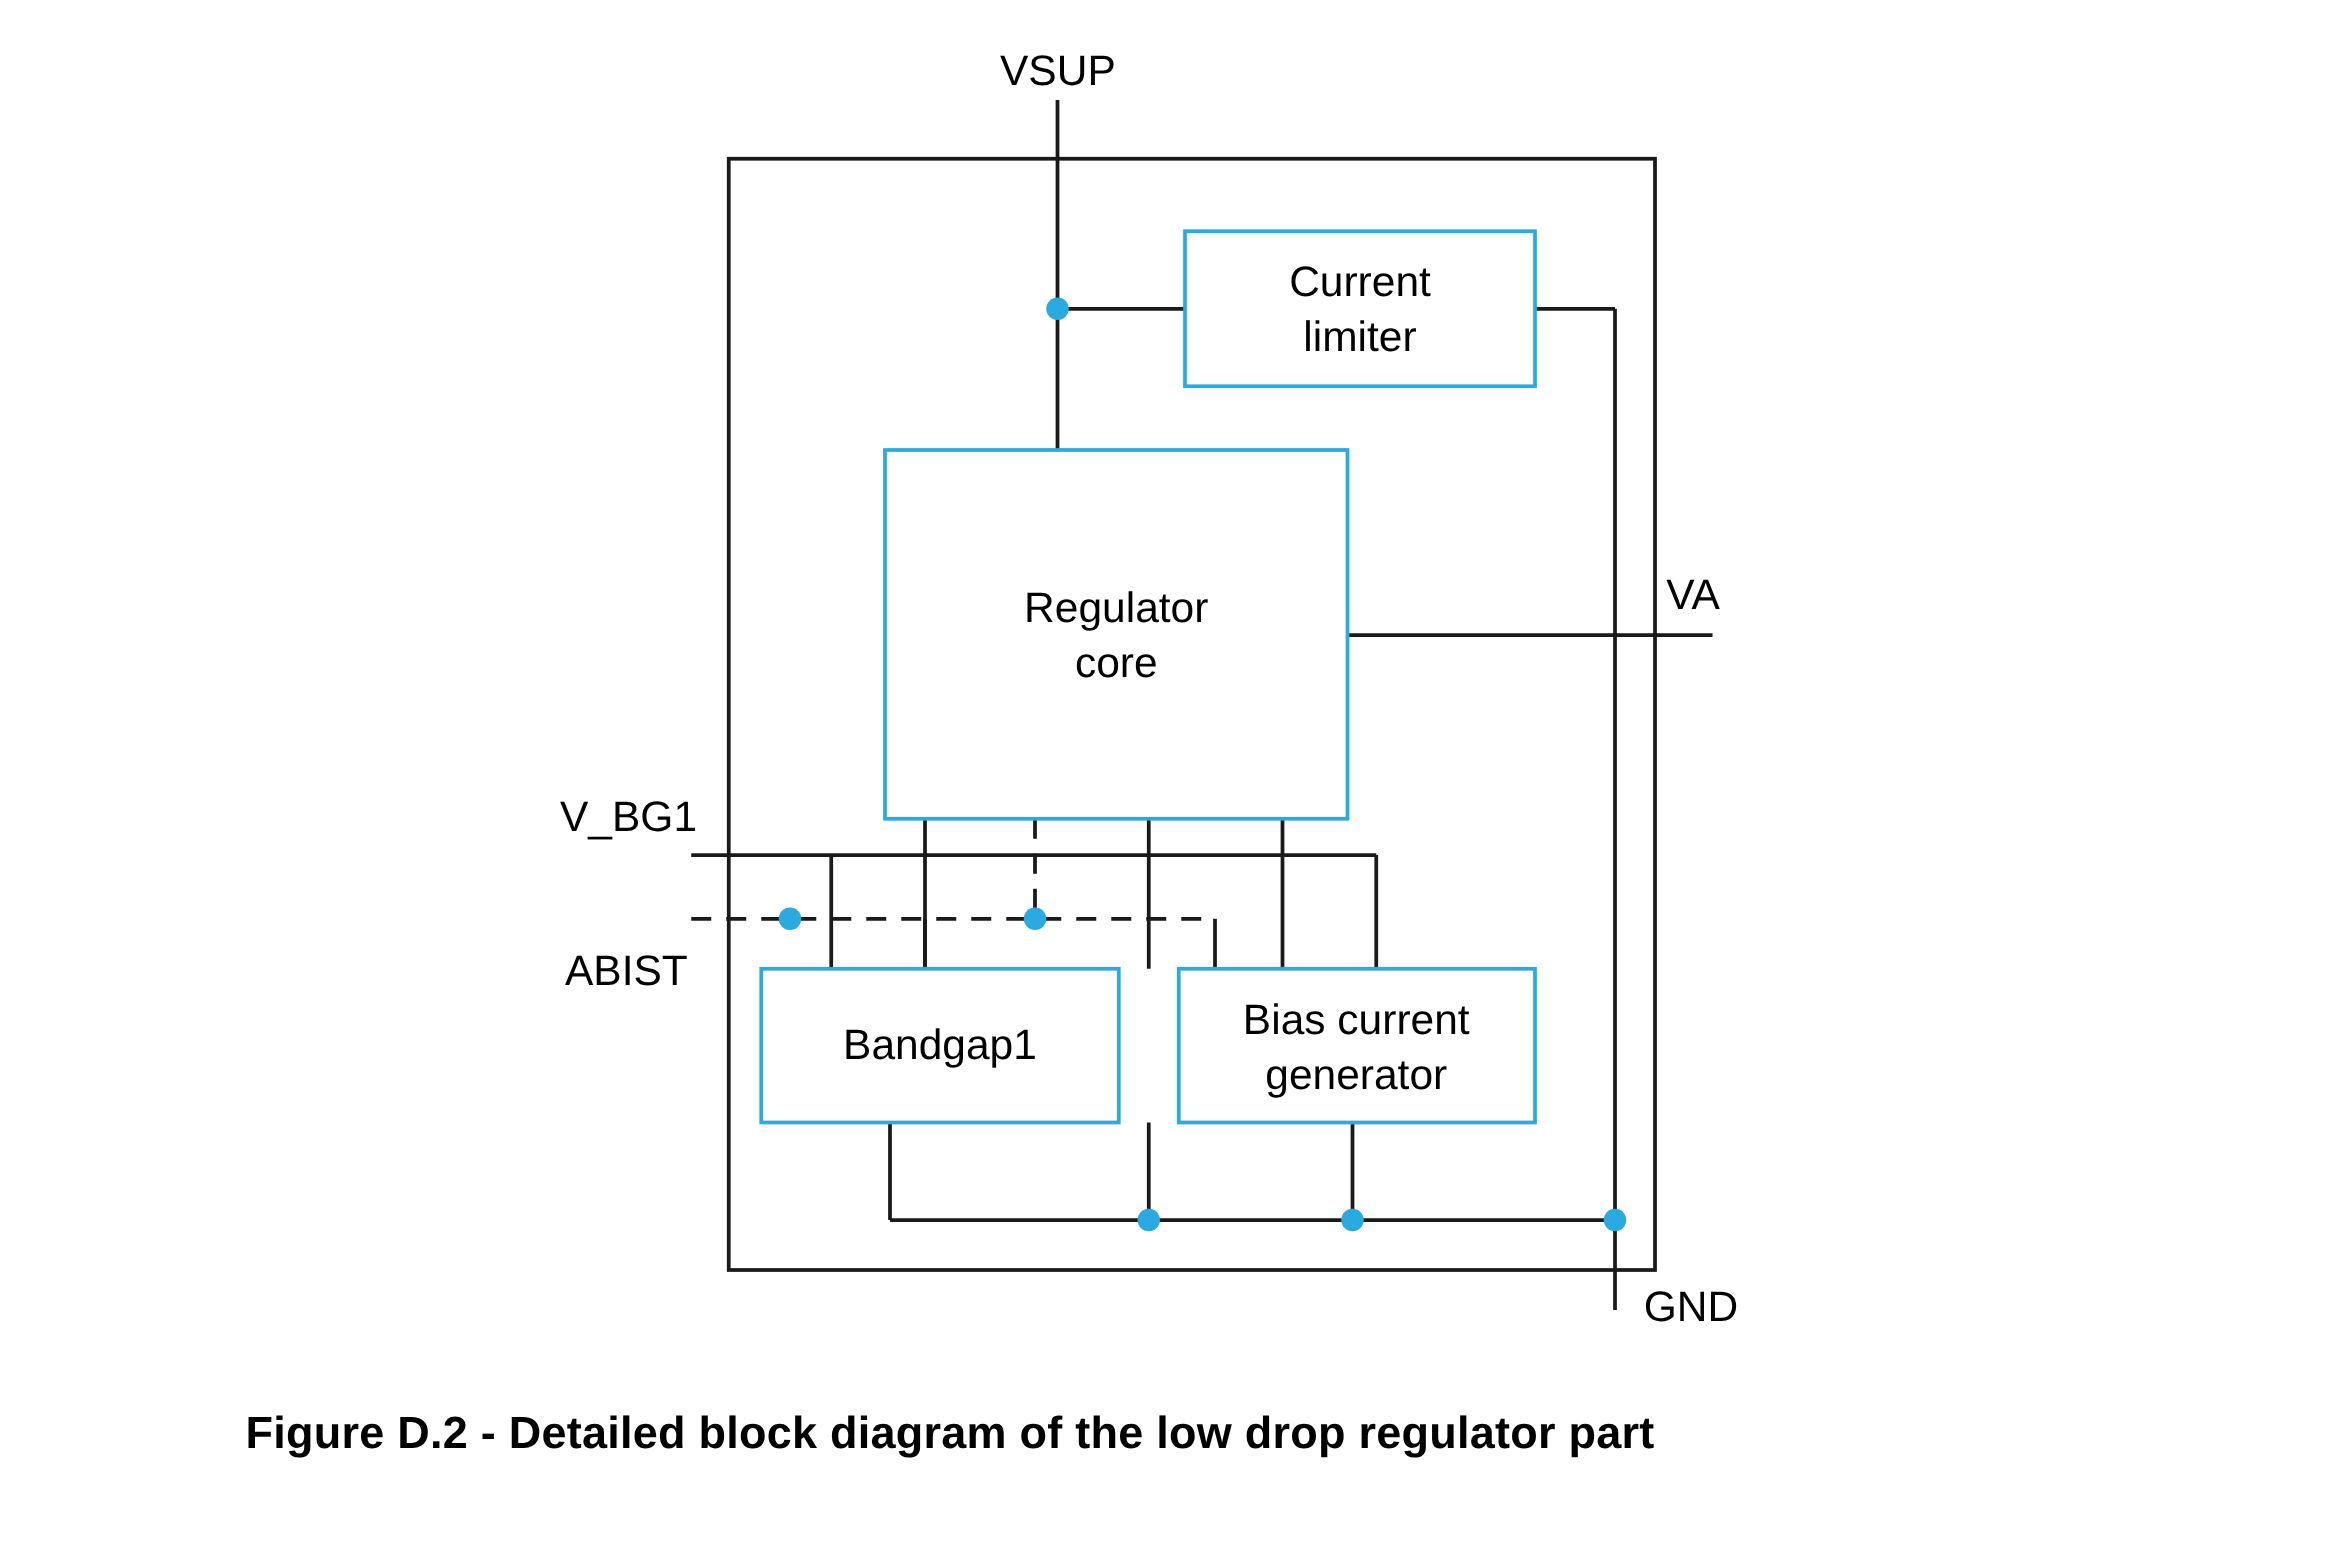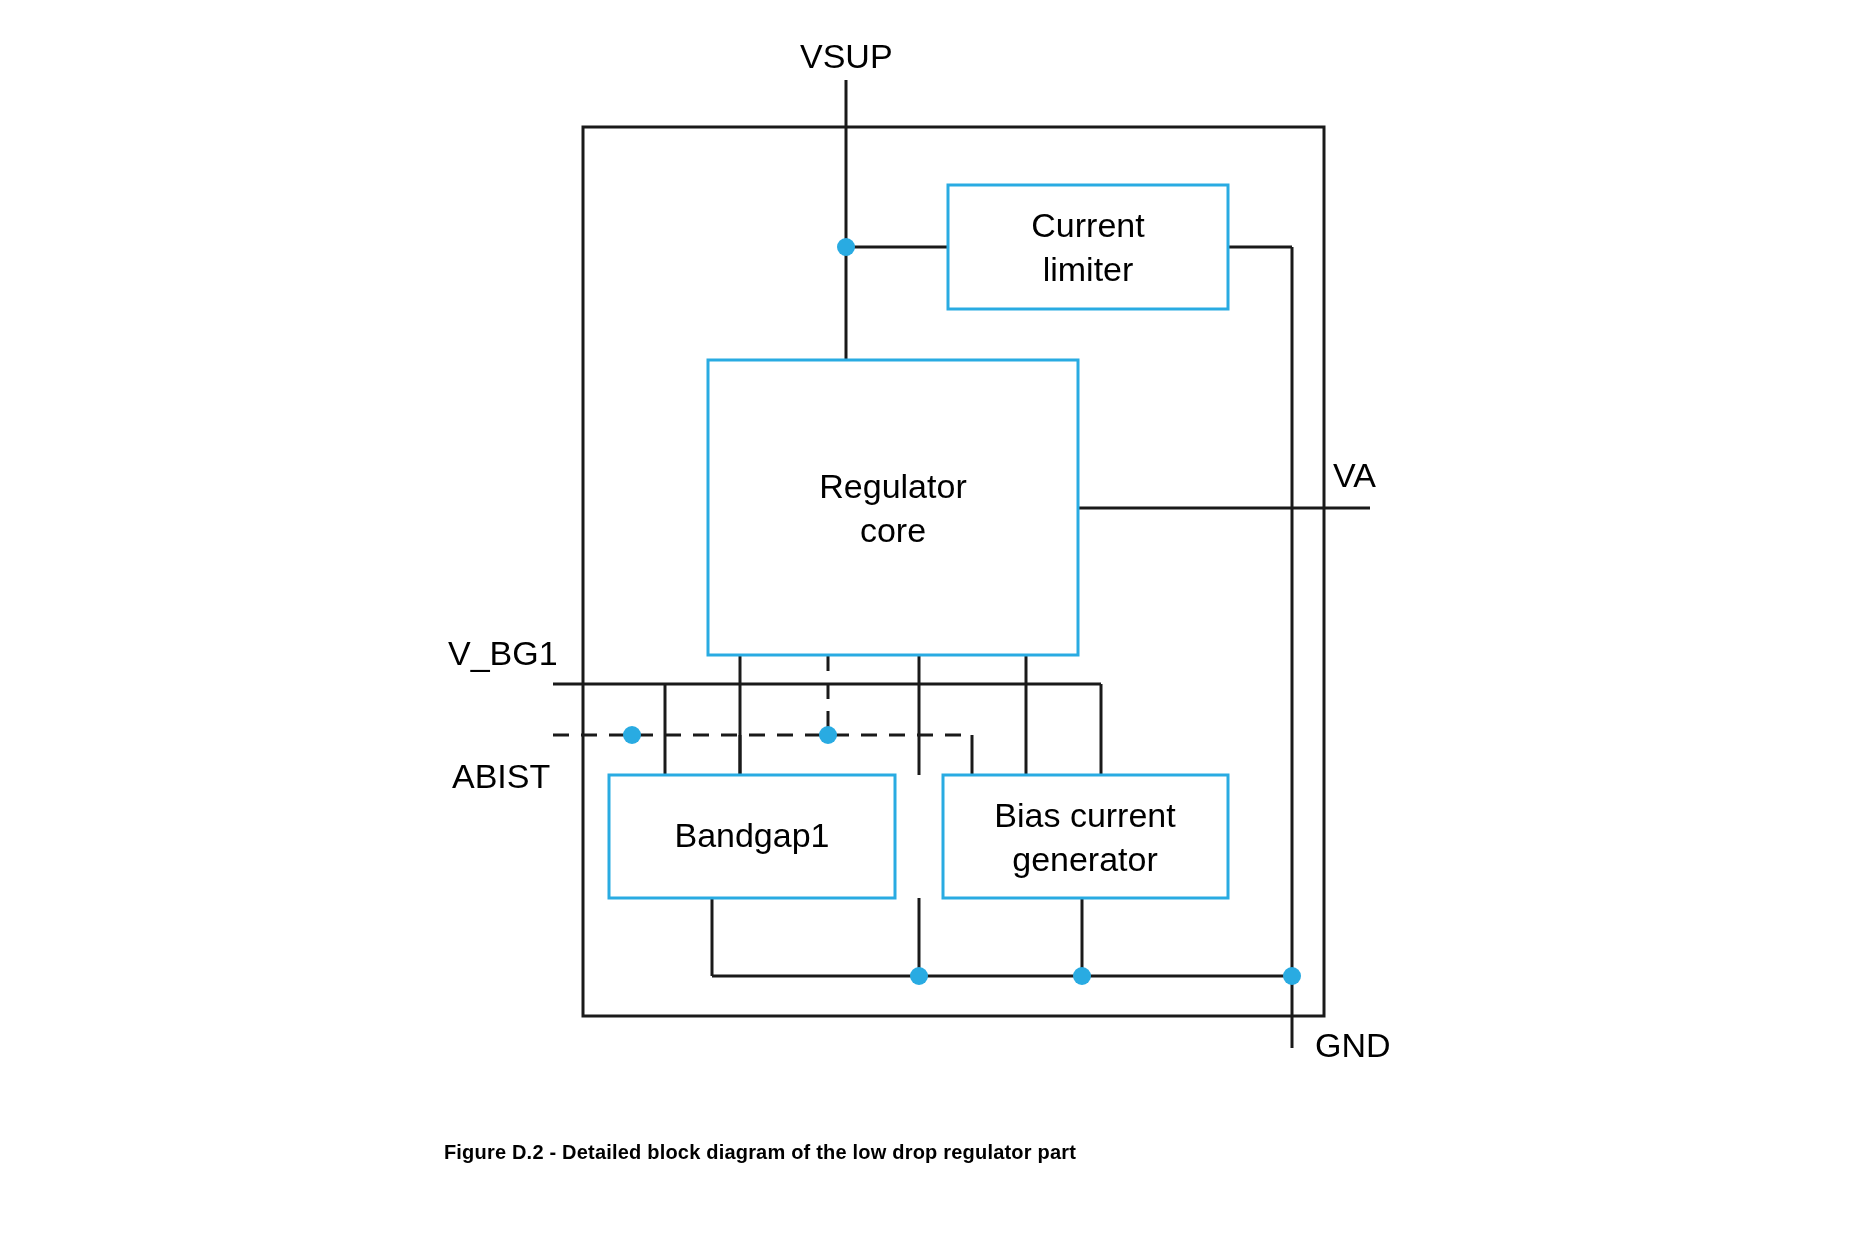--- a/index.html
+++ b/index.html
@@ -38,25 +38,24 @@
     font-size: 34px;
     fill: #000000;
   }
   .caption {
     position: absolute;
     left: 0;
     top: 1125px;
     width: 1520px;
     text-align: center;
     font-family: "Liberation Sans", sans-serif;
-    font-size: 20px;
+    font-size: 36px;
     font-weight: bold;
     color: #000000;
     letter-spacing: 0.2px;
-    margin-top: 16px;
   }
 </style>
 </head>
 <body>
 
 <div id="stage">
 
   <svg id="diagram" viewBox="0 0 1876 1238">
 
     <rect x="583" y="127" width="741" height="889" fill="none" stroke="#1a1a1a" stroke-width="3"></rect>

